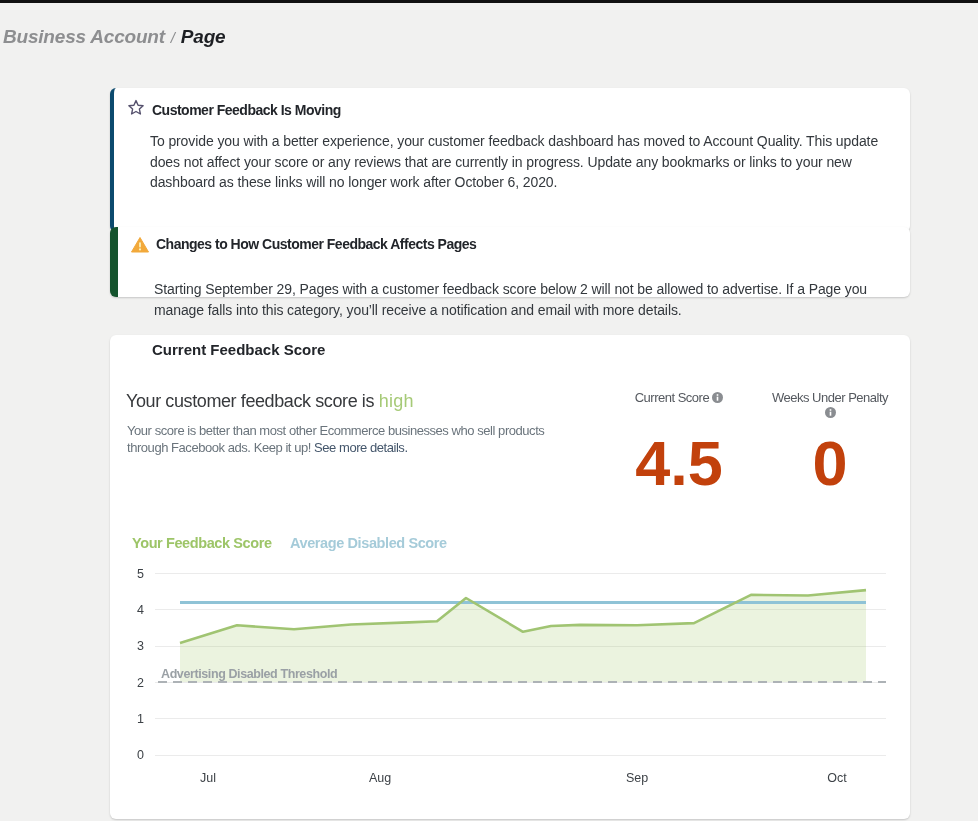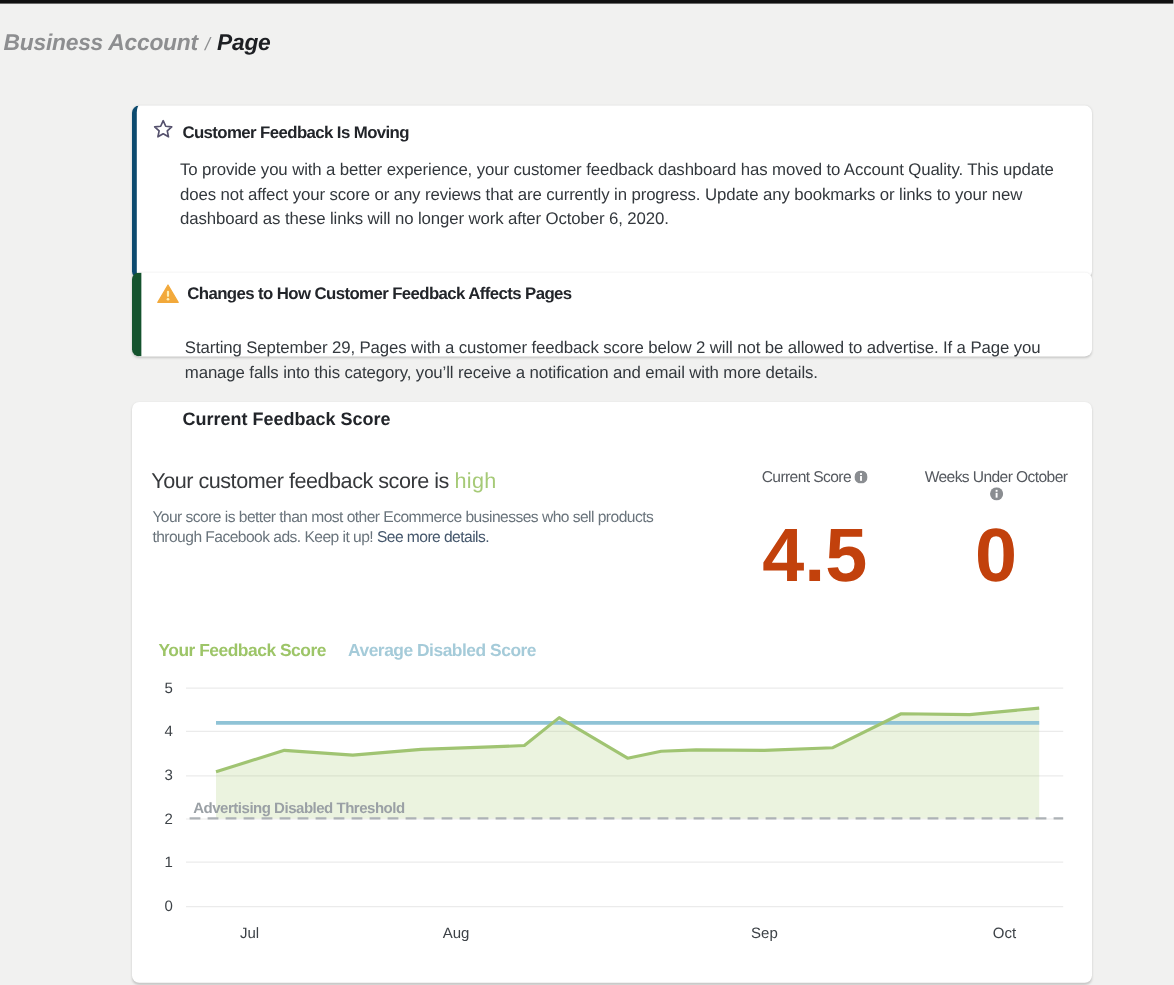--- a/index.html
+++ b/index.html
@@ -59,21 +59,21 @@
       <div class="slabel">Current Score
         <svg width="11" height="11" viewBox="0 0 11 11" style="vertical-align:-1px;">
           <circle cx="5.5" cy="5.5" r="5.5" fill="#8a8d91"></circle>
           <rect x="4.7" y="4.7" width="1.6" height="4" fill="#fff"></rect>
           <rect x="4.7" y="2.2" width="1.6" height="1.6" fill="#fff"></rect>
         </svg>
       </div>
       <div class="bignum" style="margin-top:22px;">4.5</div>
     </div>
     <div class="scorecol" style="left:640px; top:55px; width:160px;">
-      <div class="slabel">Weeks Under October</div>
+      <div class="slabel">Weeks Under Penalty</div>
       <div style="margin-top:-1px;"><svg width="11" height="11" viewBox="0 0 11 11">
           <circle cx="5.5" cy="5.5" r="5.5" fill="#8a8d91"></circle>
           <rect x="4.7" y="4.7" width="1.6" height="4" fill="#fff"></rect>
           <rect x="4.7" y="2.2" width="1.6" height="1.6" fill="#fff"></rect>
         </svg></div>
       <div class="bignum" style="margin-top:5px;">0</div>
     </div>
 
     <div class="legend" style="left:22px; color:#9dc568;">Your Feedback Score</div>
     <div class="legend" style="left:180px; color:#a5cbd9;">Average Disabled Score</div>

